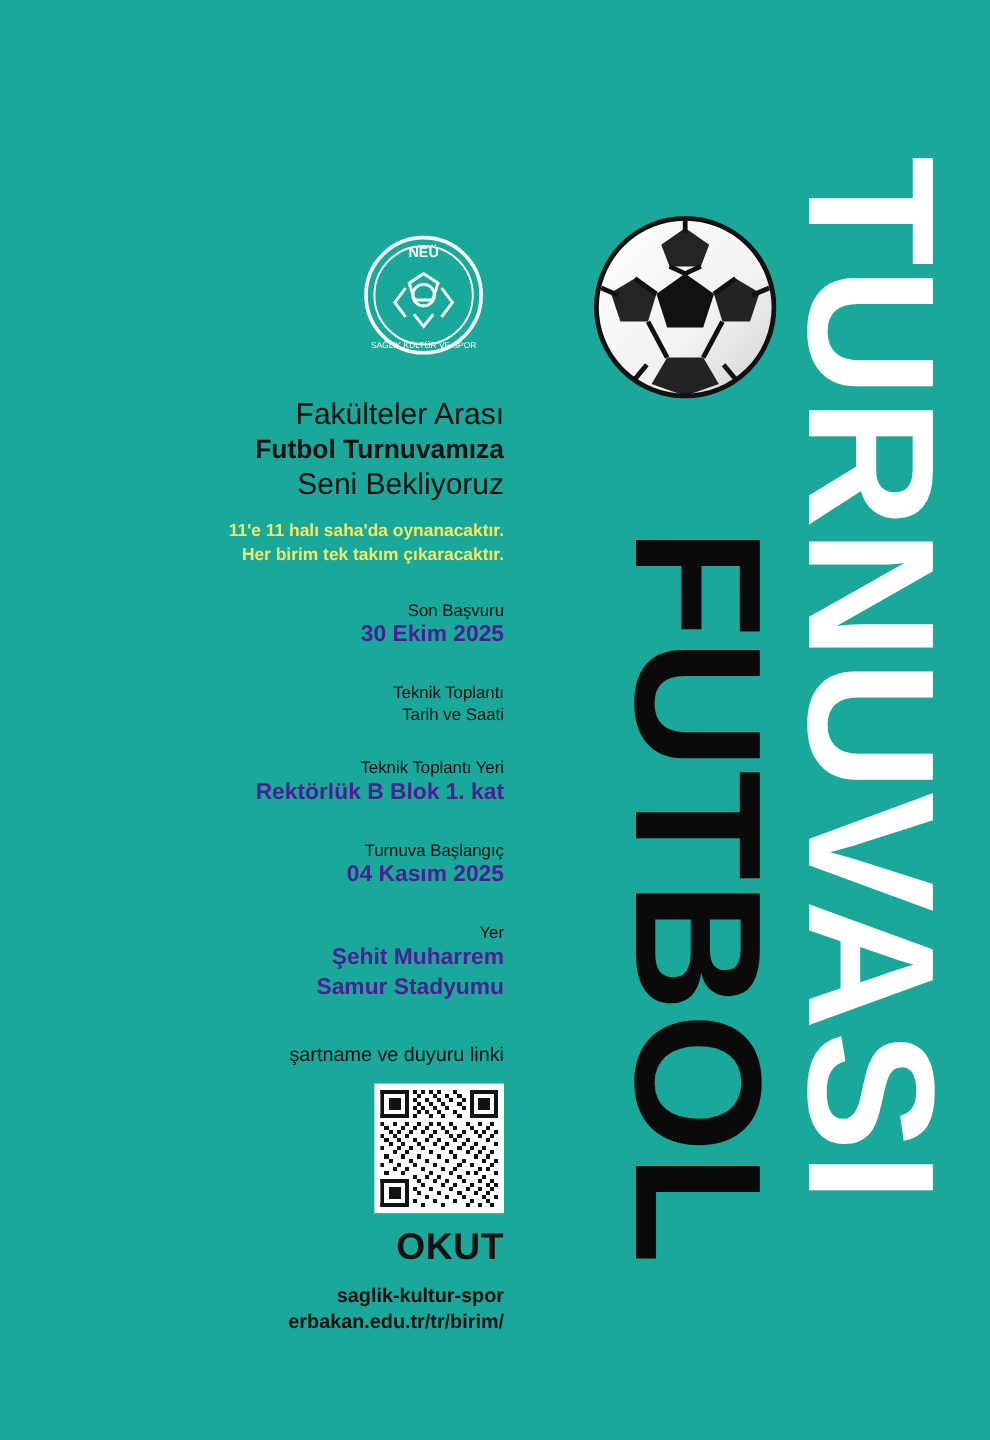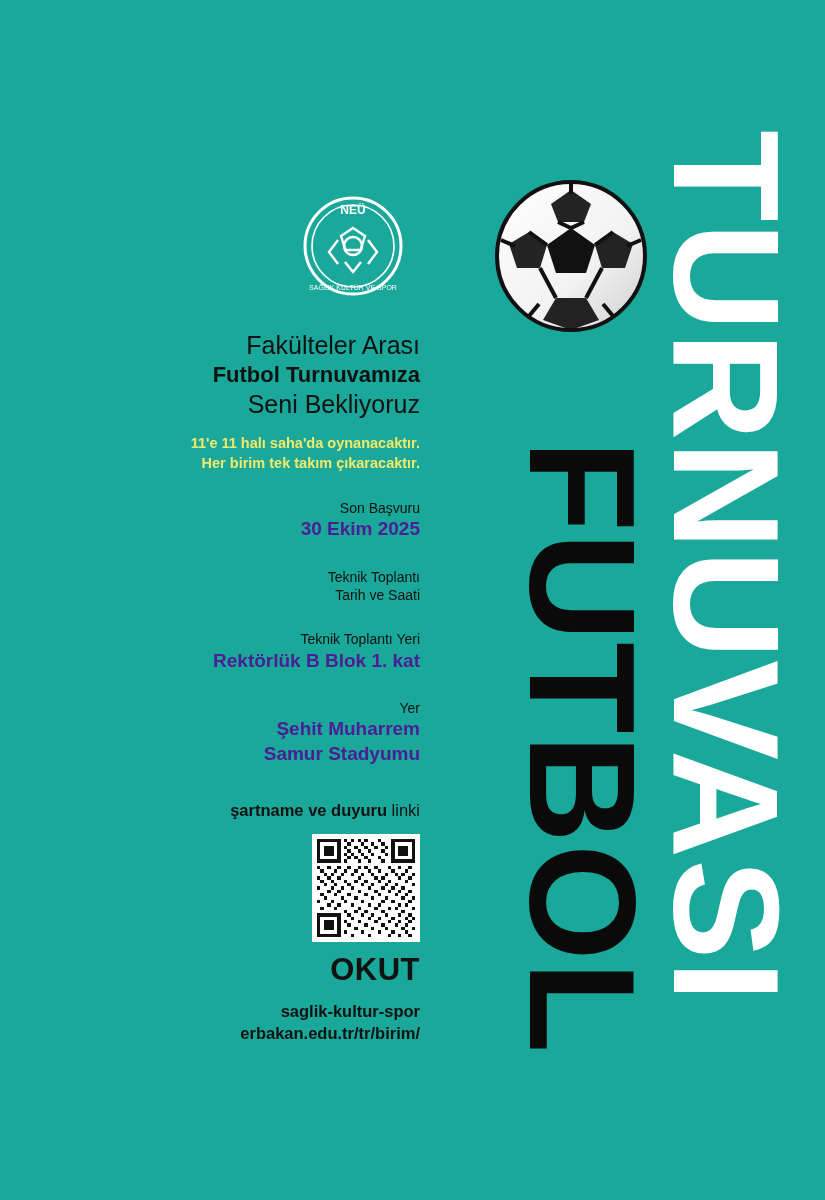--- a/index.html
+++ b/index.html
@@ -111,21 +111,21 @@
     font-weight: bold;
     color: #4c1d95;
     line-height: 1.3;
   }
 
   .link-line {
     margin-top: 34px;
     font-size: 16.5px;
     color: #111;
   }
-  .link-line b { font-weight: bold; margin-top: 16px; }
+  .link-line b { font-weight: normal; margin-top: 16px; }
   .link-line span.light { font-weight: normal; }
 
   .qr-wrap {
     margin-top: 14px;
     display: flex;
     justify-content: flex-end;
   }
   .qr {
     width: 108px;
     height: 108px;
@@ -224,20 +224,24 @@
     <div class="info-group">
       <div class="info-label">Teknik Toplantı</div>
       <div class="info-label">Tarih ve Saati</div>
     </div>
 
     <div class="info-group">
       <div class="info-label">Teknik Toplantı Yeri</div>
       <div class="info-value">Rektörlük B Blok 1. kat</div>
     </div>
 
+    <div class="info-group">
+      <div class="info-label">Turnuva Başlangıç</div>
+      <div class="info-value">04 Kasım 2025</div>
+    </div>
 
     <div class="info-group">
       <div class="info-label">Yer</div>
       <div class="info-value">Şehit Muharrem</div>
       <div class="info-value">Samur Stadyumu</div>
     </div>
 
     <div class="link-line">
       <b>şartname ve duyuru</b><span class="light"> linki</span>
     </div>

